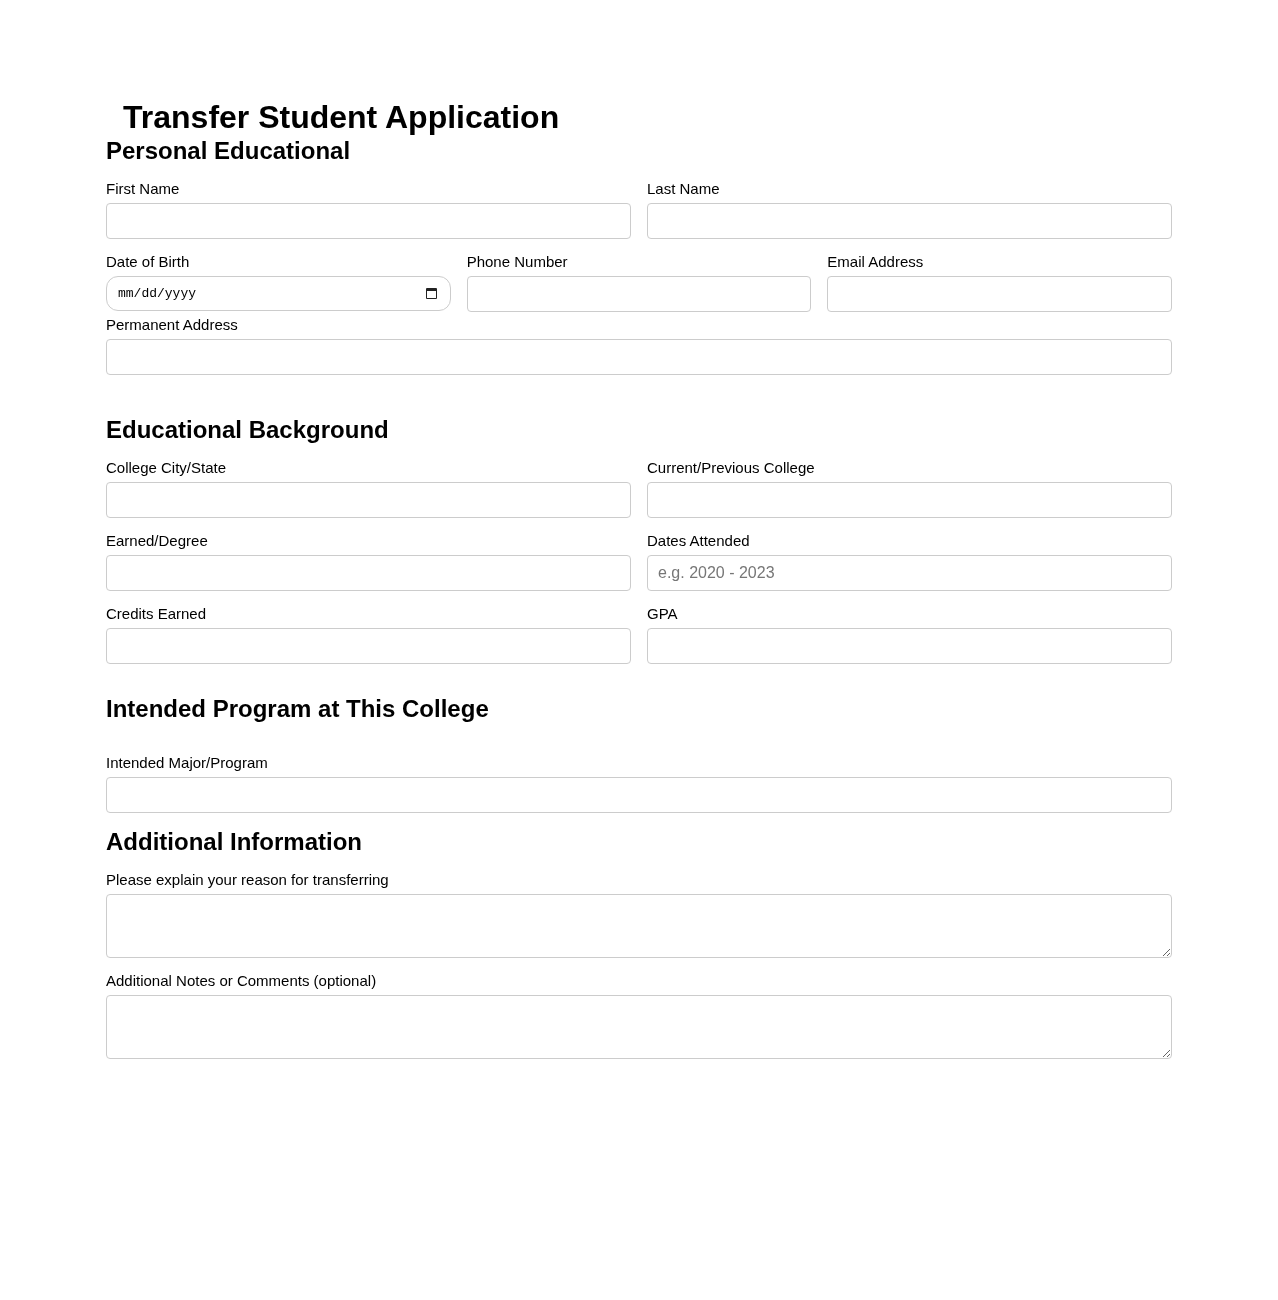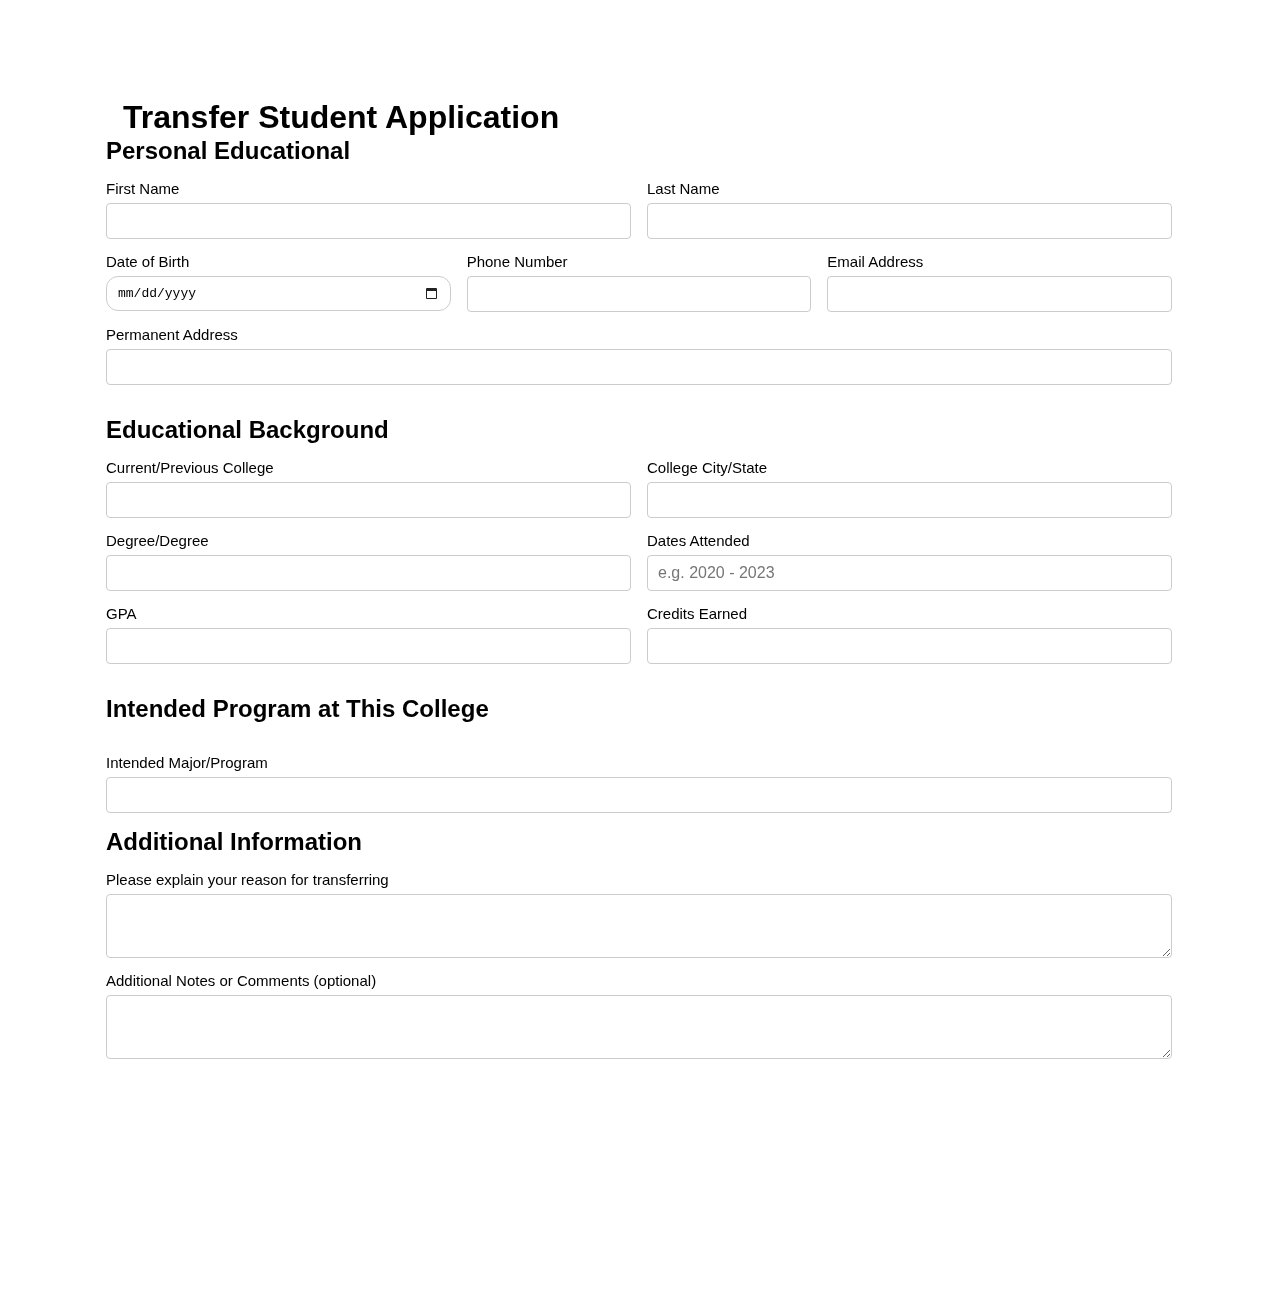--- a/index.html
+++ b/index.html
@@ -78,58 +78,58 @@
     <div class="field">
       <label>Phone Number</label>
       <input type="tel" placeholder="" style="">
     </div>
     <div class="field">
       <label>Email Address</label>
       <input type="email" placeholder="" style="">
     </div>
   </div>
 
-  <div class="row" style="top:326px">
+  <div class="row" style="top:316px">
     <div class="field">
       <label>Permanent Address</label>
       <input type="text" placeholder="" style="">
     </div>
   </div>
 
   <h2 style="top:416px">Educational Background</h2>
 
   <div class="row" style="top:459px">
     <div class="field">
-      <label>Current/Previous College</label>
+      <label>College City/State</label>
       <input type="text" placeholder="" style="">
     </div>
     <div class="field">
-      <label>College City/State</label>
+      <label>Current/Previous College</label>
       <input type="text" placeholder="" style="">
     </div>
   </div>
 
   <div class="row" style="top:532px">
     <div class="field">
-      <label>Degree/Degree</label>
+      <label>Earned/Degree</label>
       <input type="text" placeholder="" style="">
     </div>
     <div class="field">
       <label>Dates Attended</label>
       <input type="text" placeholder="e.g. 2020 - 2023" style="">
     </div>
   </div>
 
   <div class="row" style="top:605px">
     <div class="field">
-      <label>GPA</label>
+      <label>Credits Earned</label>
       <input type="text" placeholder="" style="">
     </div>
     <div class="field">
-      <label>Credits Earned</label>
+      <label>GPA</label>
       <input type="text" placeholder="" style="">
     </div>
   </div>
 
   <h2 style="top:695px">Intended Program at This College</h2>
 
   <div class="row" style="top:754px">
     <div class="field">
       <label>Intended Major/Program</label>
       <input type="text" placeholder="" style="">

